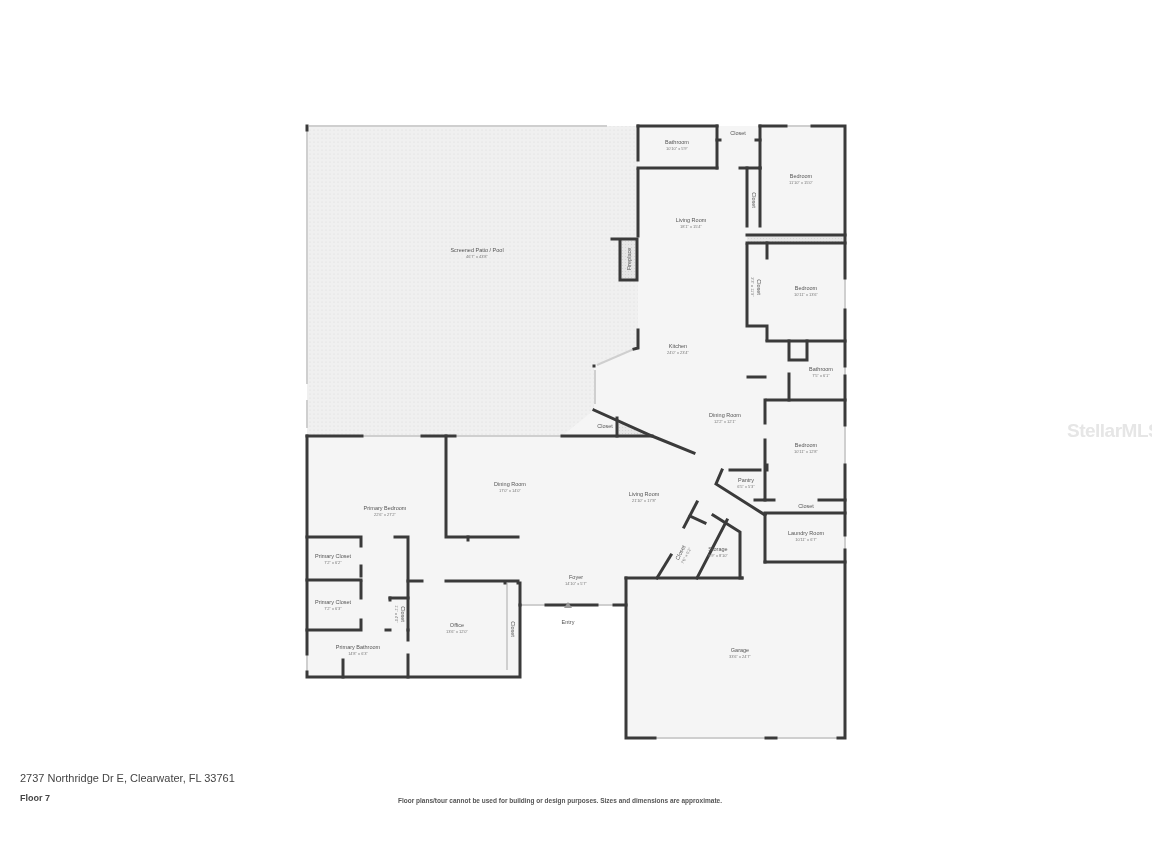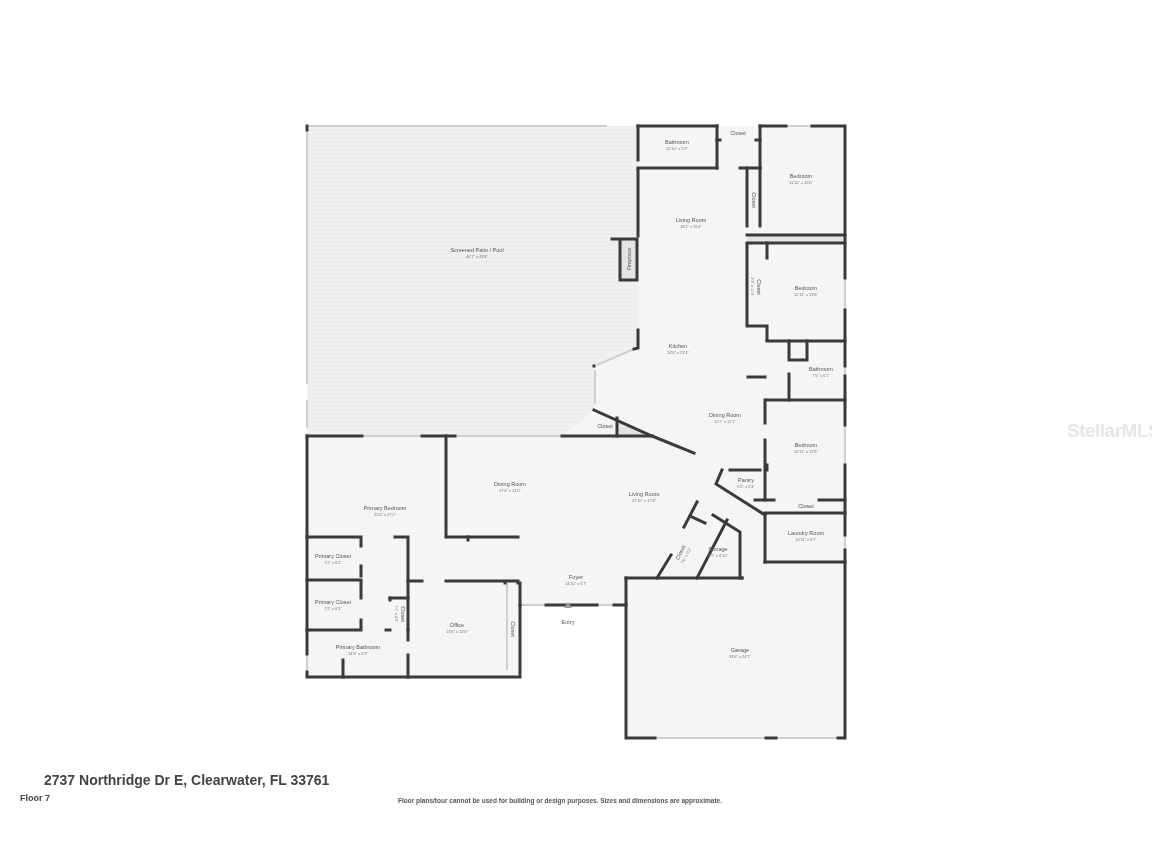--- a/index.html
+++ b/index.html
@@ -3,21 +3,21 @@
 <meta charset="utf-8">
 <style>
   html,body{margin:0;padding:0;}
   body{width:1152px;height:864px;background:#ffffff;position:relative;overflow:hidden;font-family:"Liberation Sans",sans-serif;}
   #plan{position:absolute;left:0;top:0;width:1152px;height:864px;}
   .room{position:absolute;text-align:center;transform:translate(-50%,-50%);white-space:nowrap;}
   .room .nm{font-size:5.5px;color:#555;display:block;line-height:7px;}
   .room .dm{font-size:4px;color:#777;display:block;line-height:5px;}
   .vert{transform:translate(-50%,-50%) rotate(-90deg);}
   .vert90{transform:translate(-50%,-50%) rotate(90deg);}
-  .addr{position:absolute;left:20px;top:772px;font-size:14px;font-weight:bold;color:#444;margin-left:24px;}
+  .addr{position:absolute;left:20px;top:772px;font-size:11px;font-weight:normal;color:#444;}
   .floor{position:absolute;left:20px;top:793px;font-size:9px;font-weight:bold;color:#444;}
   .disclaimer{position:absolute;left:398px;top:797px;font-size:6.5px;font-weight:bold;color:#555;}
   .watermark{position:absolute;left:1067px;top:420px;font-size:19px;color:#e6e6e6;font-weight:bold;letter-spacing:-0.5px;}
 </style>
 </head>
 <body>
 
 <svg id="plan" width="1152" height="864" viewBox="0 0 1152 864">
   <defs>
     <pattern id="dots" width="4" height="4" patternUnits="userSpaceOnUse">

